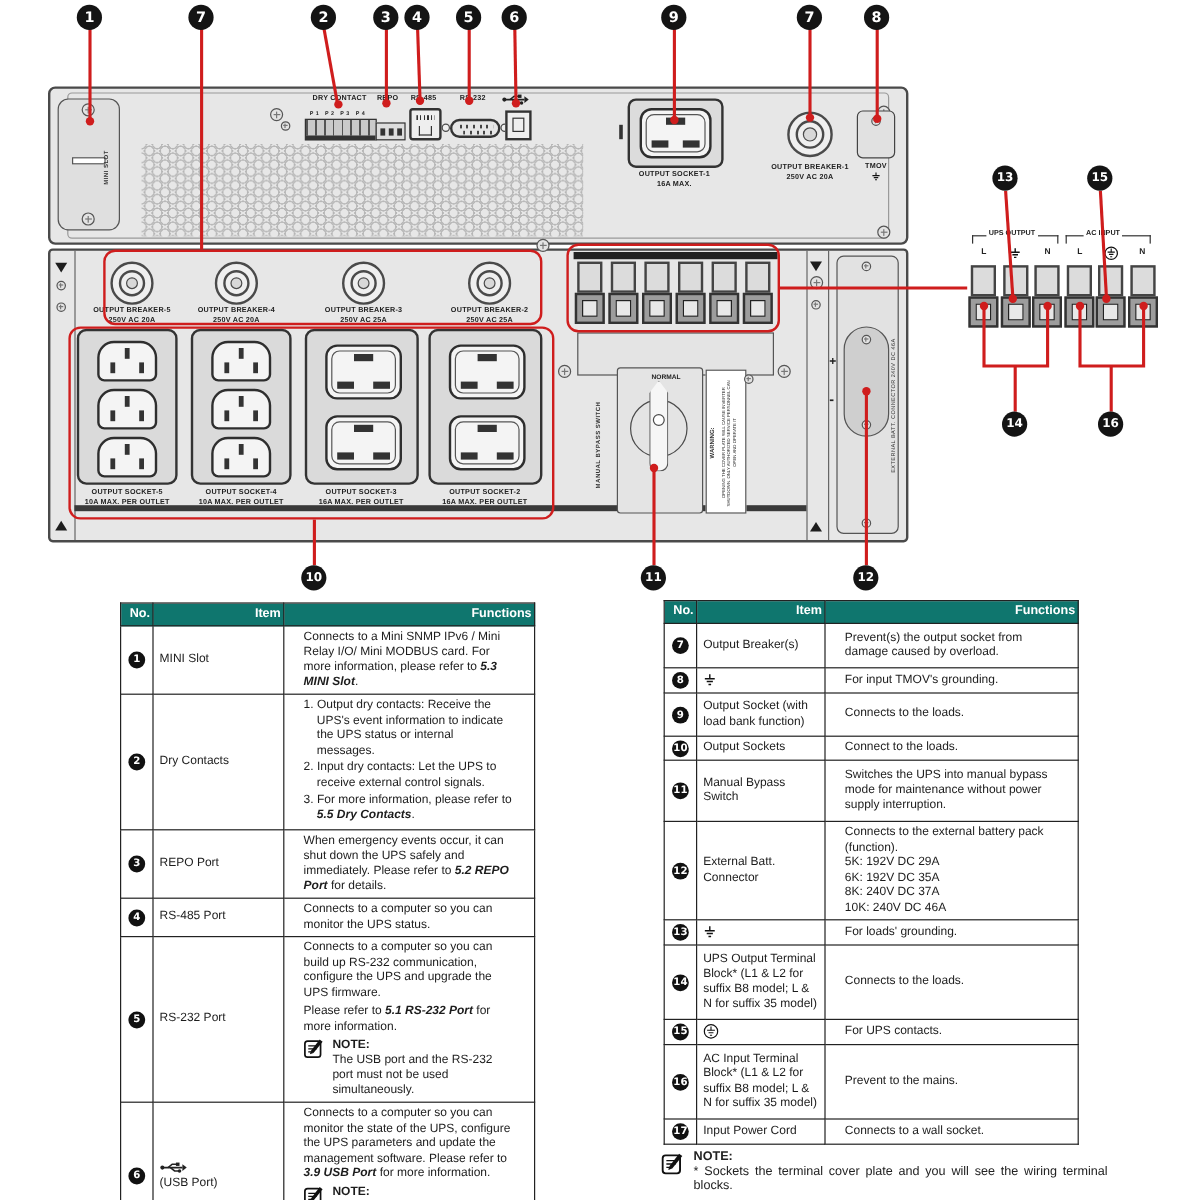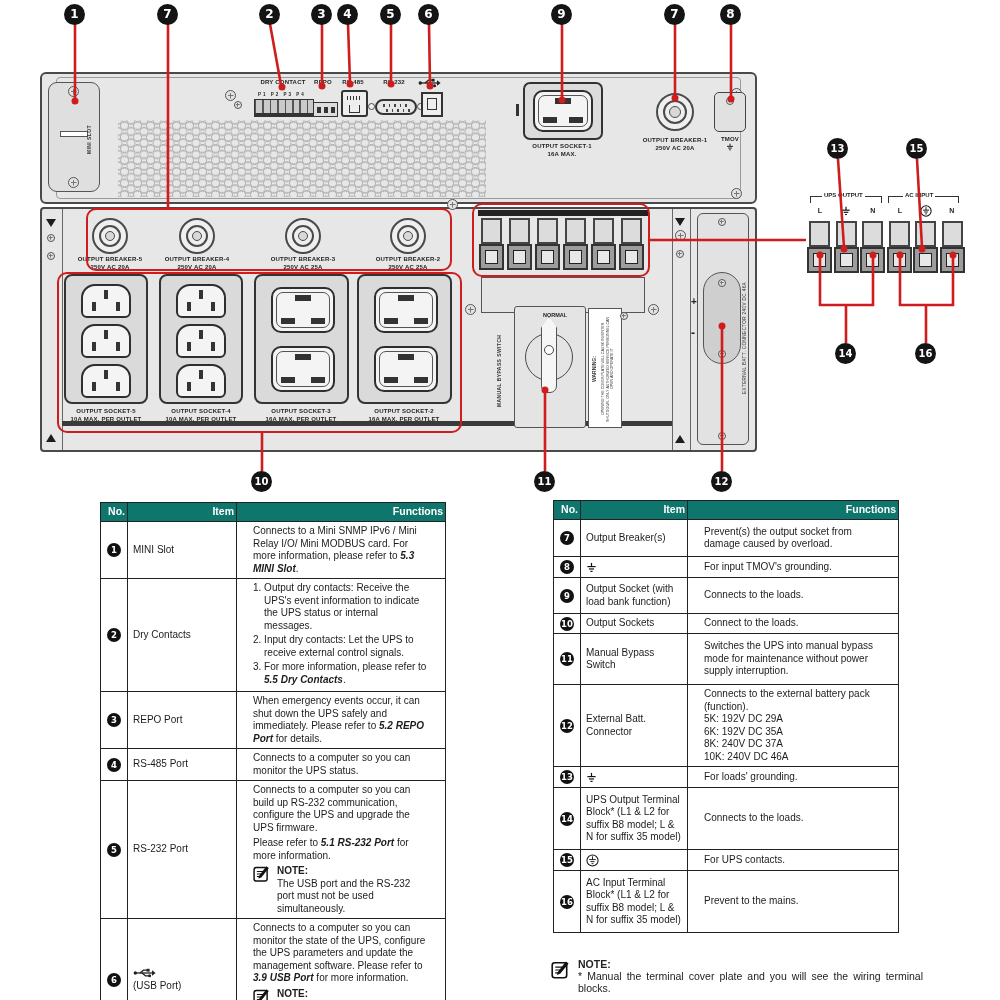--- a/index.html
+++ b/index.html
@@ -648,29 +648,34 @@
               </g>
         </svg>
       </td>
       <td class="cfun"><span>For UPS contacts.</span></td>
     </tr>
     <tr style="height:62px">
       <td class="cno"><span class="badge">16</span></td>
       <td class="citem"><span>AC Input Terminal Block* (L1 &amp; L2 for suffix B8 model; L &amp; N for suffix 35 model)</span></td>
       <td class="cfun"><span>Prevent to the mains.</span></td>
     </tr>
+    <tr style="height:21px">
+      <td class="cno"><span class="badge">17</span></td>
+      <td class="citem"><span>Input Power Cord</span></td>
+      <td class="cfun"><span>Connects to a wall socket.</span></td>
+    </tr>
   </tbody>
     </table>
 
   <div class="abs" style="left:551px;top:958px;width:400px">
     <svg class="abs" style="left:0;top:2px" width="20" height="20" viewBox="0 0 20 20">
       <rect x="1.2" y="2.8" width="14.5" height="15" rx="2.5" fill="#fff" stroke="#111" stroke-width="1.6"></rect>
       <path d="M4.3 7.2 H12 M4.3 10 H12 M4.3 12.8 H8.8" stroke="#111" stroke-width="1.2" fill="none"></path>
       <path d="M9.2 13.8 L17.6 3.4 L14.9 1.4 L6.8 11.9 Z" fill="#111"></path>
         <path d="M6.8 11.9 L9.2 13.8 L5.8 15 Z" fill="#111"></path>
     </svg>
     <div style="margin-left:27px;font-size:10.5px">
       <div style="font-weight:bold">NOTE:</div>
-      <div style="width:345px;text-align:justify">* Manual the terminal cover plate and you will see the wiring terminal blocks.</div>
+      <div style="width:345px;text-align:justify">* Sockets the terminal cover plate and you will see the wiring terminal blocks.</div>
     </div>
   </div>
 
 </div>
 
 </body></html>

